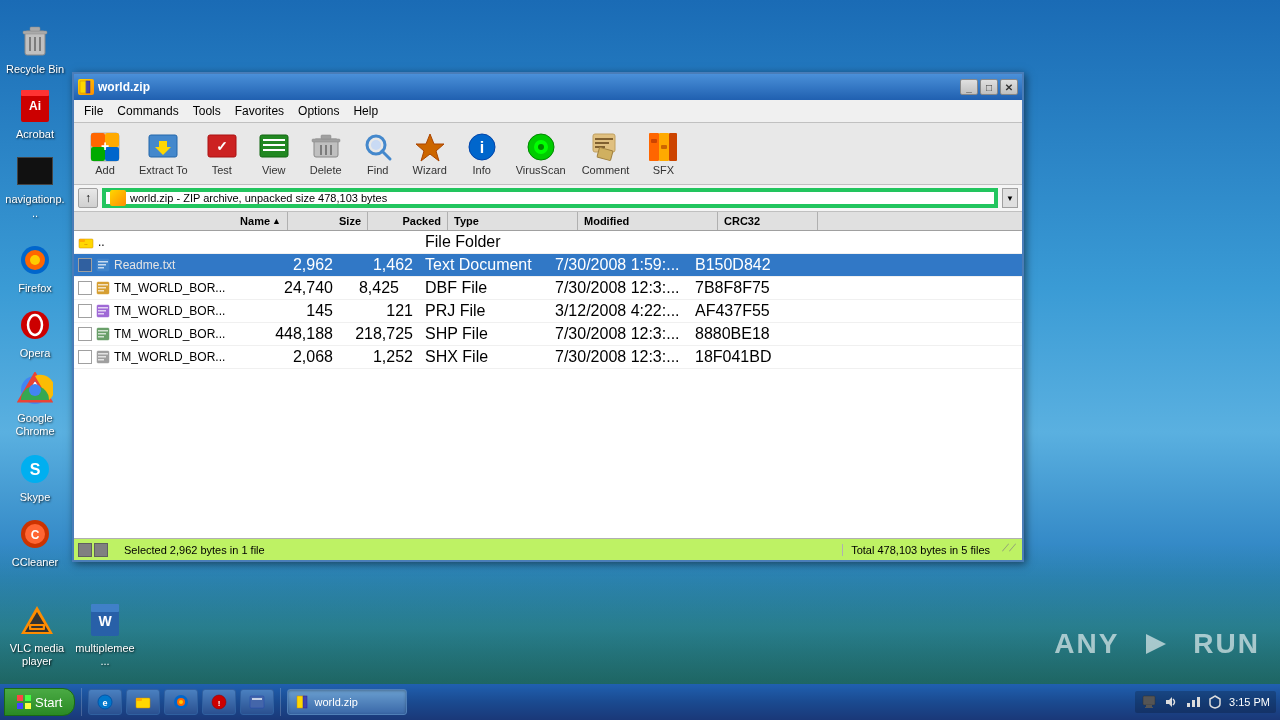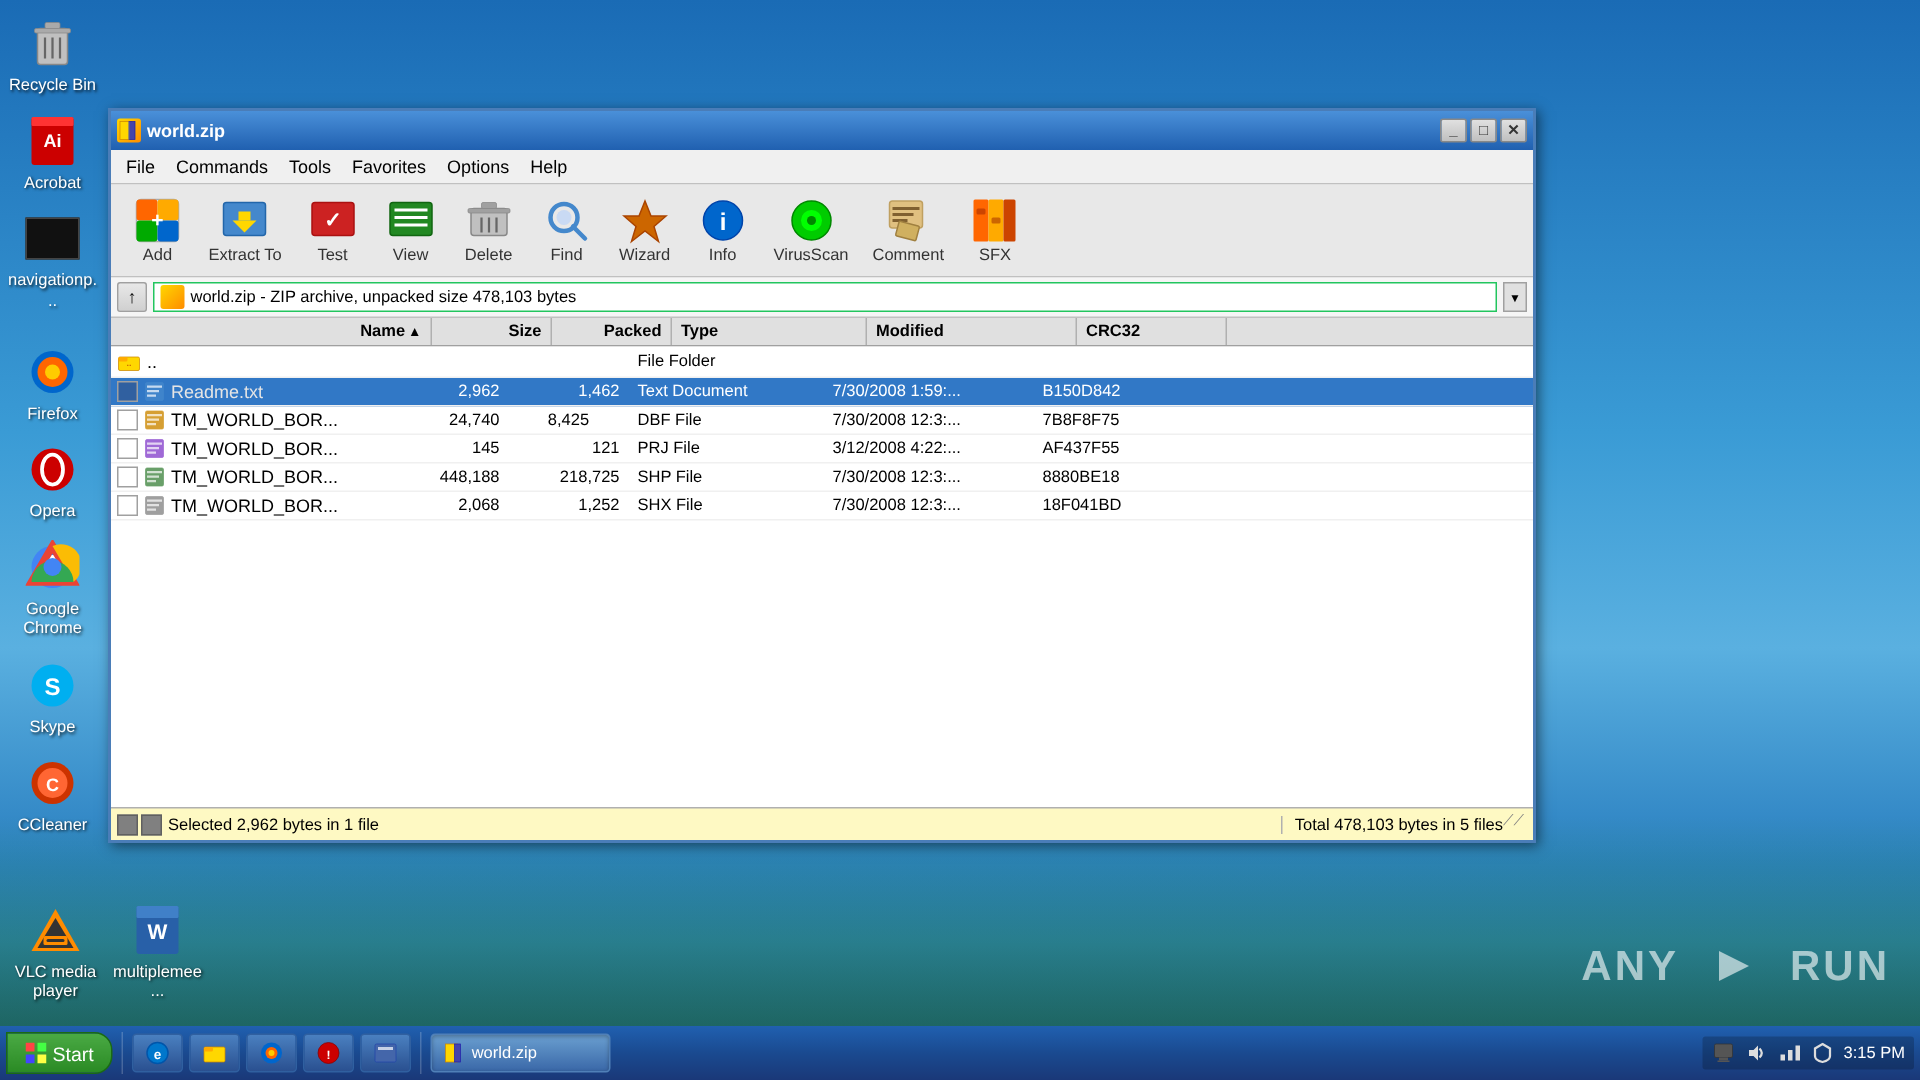--- a/index.html
+++ b/index.html
@@ -9,21 +9,21 @@
       overflow: hidden;
       font-family: 'Segoe UI', Tahoma, sans-serif;
       font-size: 12px;
       background: linear-gradient(180deg, #1a6bb5 0%, #3a9bd5 40%, #5ab0e0 60%, #2a7fc0 80%, #1a5fa0 100%);
       position: relative;
     }
 
     
     .desktop-icons {
       position: absolute;
-      top: 0;
+      top: 12px;
       left: 0;
       width: 70px;
       height: 680px;
       display: flex;
       flex-direction: column;
       align-items: center;
       gap: 0;
       padding: 5px 0;
     }
     .desktop-icon {
@@ -180,21 +180,21 @@
       border-radius: 2px;
       display: flex;
       align-items: center;
       justify-content: center;
       cursor: pointer;
       font-size: 12px;
     }
     .address-input {
       flex: 1;
       height: 20px;
-      border: 1px solid #22c55e;
+      border: 4px solid #22c55e;
       background: white;
       padding: 1px 4px;
       font-size: 11px;
       display: flex;
       align-items: center;
     }
     .address-icon {
       width: 16px;
       height: 16px;
       background: linear-gradient(135deg, #ffd700, #ff8c00);
@@ -245,48 +245,48 @@
     }
     .file-row {
       display: flex;
       align-items: center;
       border-bottom: 1px solid #f0f0f0;
       cursor: pointer;
     }
     .file-row.selected { background: #3178c6; color: white; }
     .file-cell {
       padding: 2px 6px;
-      font-size: 11px;
+      font-size: 16px;
       overflow: hidden;
       text-overflow: ellipsis;
       white-space: nowrap;
     }
     .file-icon-cell {
       width: 185px;
       display: flex;
       align-items: center;
       gap: 4px;
       padding: 2px 4px;
     }
     .cell-size { width: 80px; text-align: right; }
     .cell-packed { width: 80px; text-align: right; }
     .cell-type { width: 130px; }
     .cell-modified { width: 140px; }
     .cell-crc { width: 100px; }
 
     
     .status-bar {
-      background: #fef9c3;
+      background: #bef264;
       border-top: 1px solid #b0b0b0;
       height: 22px;
       display: flex;
       align-items: center;
       padding: 0 4px;
       flex-shrink: 0;
-      gap: 0;
+      gap: 12px;
     }
     .status-icons {
       display: flex;
       gap: 2px;
       margin-right: 4px;
     }
     .status-icon-sq {
       width: 14px;
       height: 14px;
       background: #808080;

